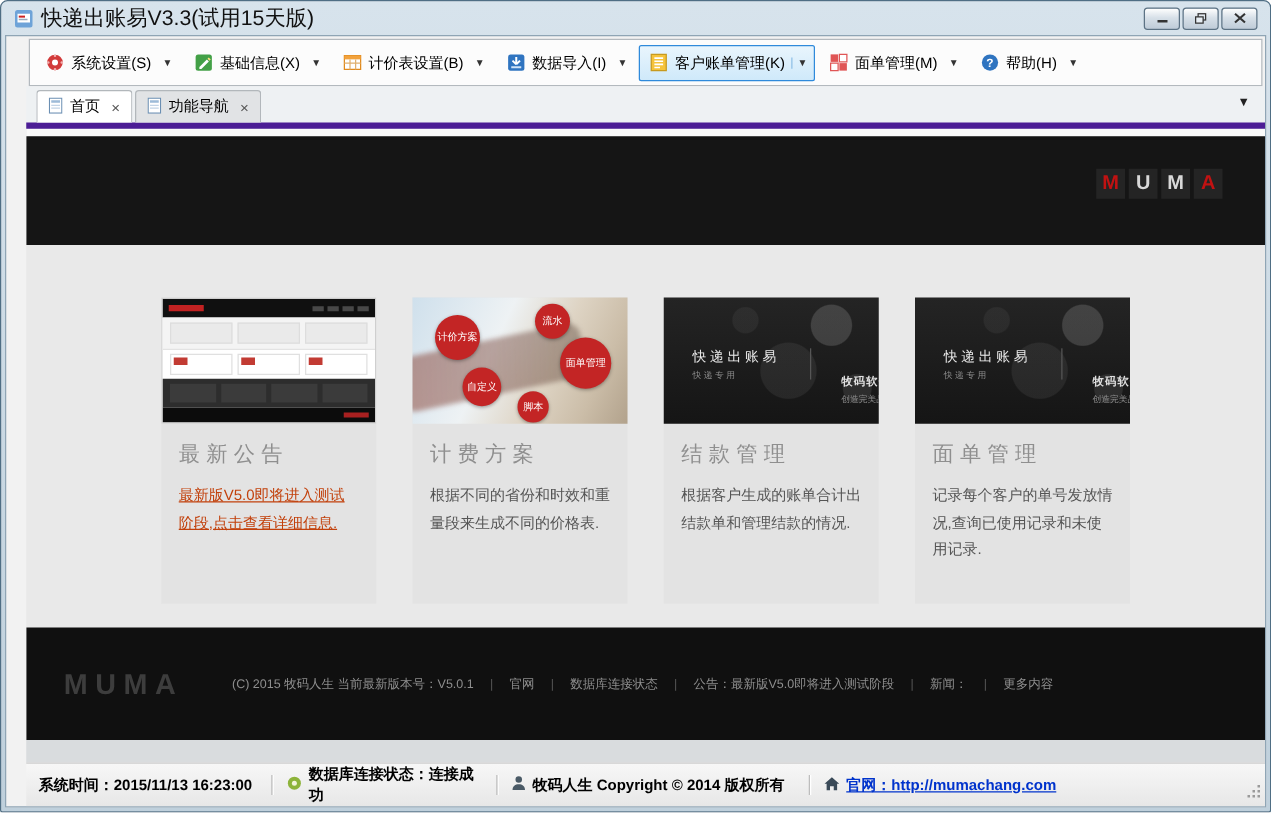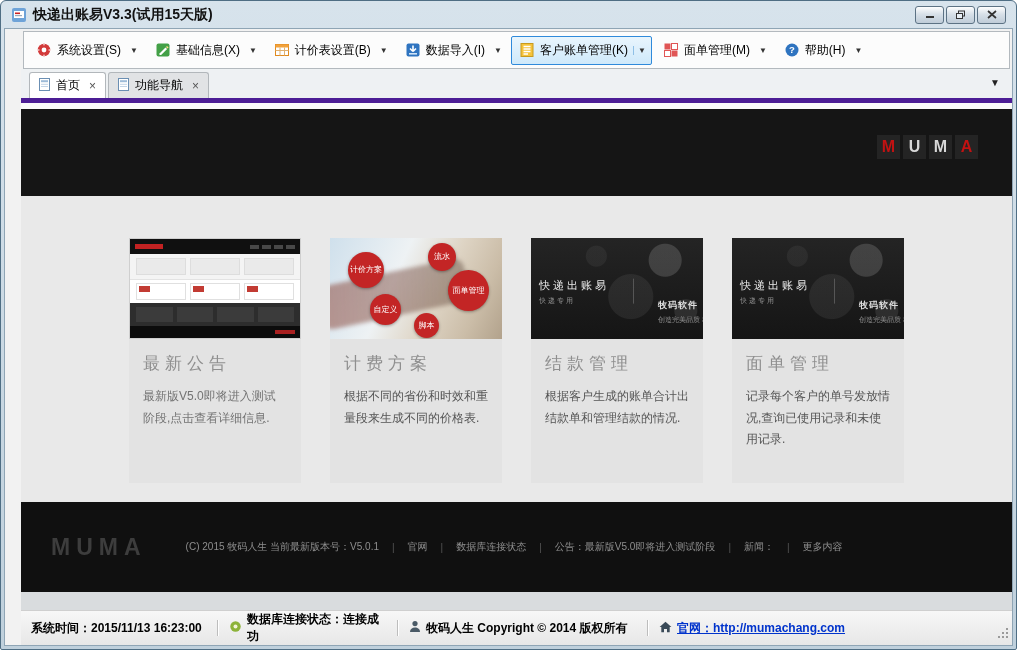--- a/index.html
+++ b/index.html
@@ -9,21 +9,21 @@
     background:#fff; overflow:hidden;
   }
   .window {
     width:1017px; height:650px; display:flex; flex-direction:column;
     border:1px solid #4f6e84; border-radius:6px 6px 2px 2px;
     background:linear-gradient(#d7e3ec,#bfd0dc); padding:0 3px 3px; overflow:hidden;
   }
   
   .titlebar { height:27px; flex:0 0 27px; display:flex; align-items:center; padding:0 7px; }
   .app-ico { width:16px; height:16px; margin-right:6px; display:inline-flex; }
-  .title-text { font-size:14px; color:#111;font-weight:bold; }
+  .title-text { font-size:17px; color:#111; }
   .win-controls { margin-left:auto; display:flex; }
   .wbtn {
     width:29px; height:18px; margin-left:2px; border:1px solid #5c7284; border-radius:3px;
     background:linear-gradient(#fefefe,#d7e0e8 45%,#bfccd8); display:flex; align-items:center;
     justify-content:center; cursor:pointer; padding:0;
   }
   
   .app { flex:1; display:flex; flex-direction:column; background:#f2f2f2; border:1px solid #8fa5b5; overflow:hidden;padding-left:16px; }
   
   .toolbar {
@@ -62,21 +62,21 @@
     display:flex; align-items:center; justify-content:center;
   }
   .logo .lt.red { color:#c11212; }
   
   .cards { flex:1; display:flex; justify-content:center; align-items:flex-start; gap:29px; padding-top:42px; }
   .card { width:172px; background:#e3e3e3; cursor:pointer; }
   .card-img { height:101px; position:relative; overflow:hidden; }
   .card-body { padding:13px 14px 16px; min-height:144px; }
   .card-title { font-size:17px; color:#8f8f8f; letter-spacing:5px; margin-bottom:11px; }
   .card-text { font-size:12px; line-height:1.8; color:#555; }
-  .card-text.alert { color:#737373; }
+  .card-text.alert { color:#c2410c;text-decoration:underline; }
   
   .mini { background:#fff; border:1px solid #cfcfcf; }
   .m-head { height:15px; background:#101010; display:flex; align-items:center; padding:0 5px; }
   .m-logo { width:28px; height:5px; background:#c22222; }
   .m-menu { margin-left:auto; display:flex; gap:3px; }
   .m-menu i { width:9px; height:4px; background:#484848; }
   .m-hero { height:26px; background:#f4f4f4; border-bottom:1px solid #e3e3e3; display:flex; gap:4px; padding:4px 6px; }
   .m-hero i { flex:1; background:#eaeaea; border:1px solid #dddddd; }
   .m-cards { display:flex; gap:4px; padding:3px 6px; height:23px; }
   .m-cards i { flex:1; background:#fff; border:1px solid #e0e0e0; position:relative; }
@@ -105,21 +105,21 @@
   .b4 { left:84px; top:75px; width:25px; height:25px; }
   
   .promo {
     background:
       radial-gradient(circle at 78% 22%, rgba(150,150,150,.28) 0 16px, transparent 17px),
       radial-gradient(circle at 58% 58%, rgba(120,120,120,.16) 0 22px, transparent 23px),
       radial-gradient(circle at 90% 72%, rgba(120,120,120,.22) 0 11px, transparent 12px),
       radial-gradient(circle at 38% 18%, rgba(110,110,110,.15) 0 10px, transparent 11px),
       linear-gradient(#242424,#151515);
   }
-  .promo-inner { position:absolute; left:8px; top:50%; transform:translateY(-46%); display:flex; align-items:center; gap:24px; }
+  .promo-inner { position:absolute; left:23px; top:50%; transform:translateY(-46%); display:flex; align-items:center; gap:24px; }
   .p-title { color:#eaeaea; font-size:11px; letter-spacing:3px; white-space:nowrap; }
   .p-sub { color:#8d8d8d; font-size:7px; letter-spacing:2px; margin-top:3px; }
   .p-div { width:1px; height:25px; background:#565656; }
   .p-brand { color:#dedede; font-size:9px; font-weight:700; letter-spacing:1px; white-space:nowrap;margin-top:40px; }
   .p-slogan { color:#8d8d8d; font-size:7px; margin-top:3px; white-space:nowrap; }
   
   .footerband { flex:0 0 90px; background:#101010; display:flex; align-items:center; padding:0 30px; }
   .f-logo { display:flex; gap:5px; margin-right:44px; }
   .f-logo span { color:#3d3d3d; font-weight:900; font-size:23px; letter-spacing:1px; }
   .f-text { display:flex; align-items:center; font-size:10px; color:#8e8e8e; white-space:nowrap; }

